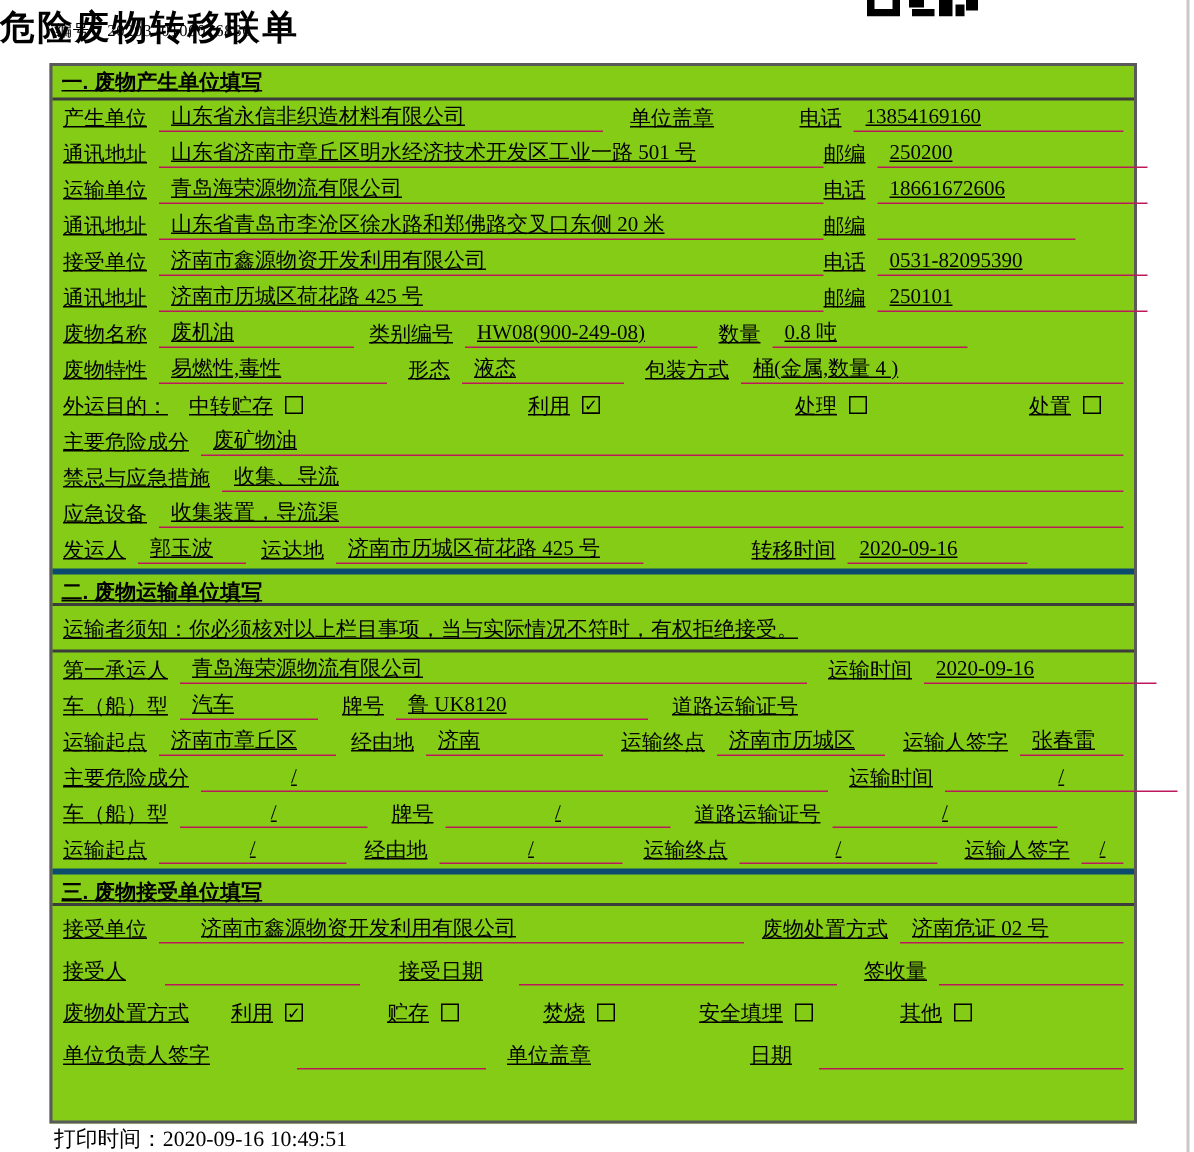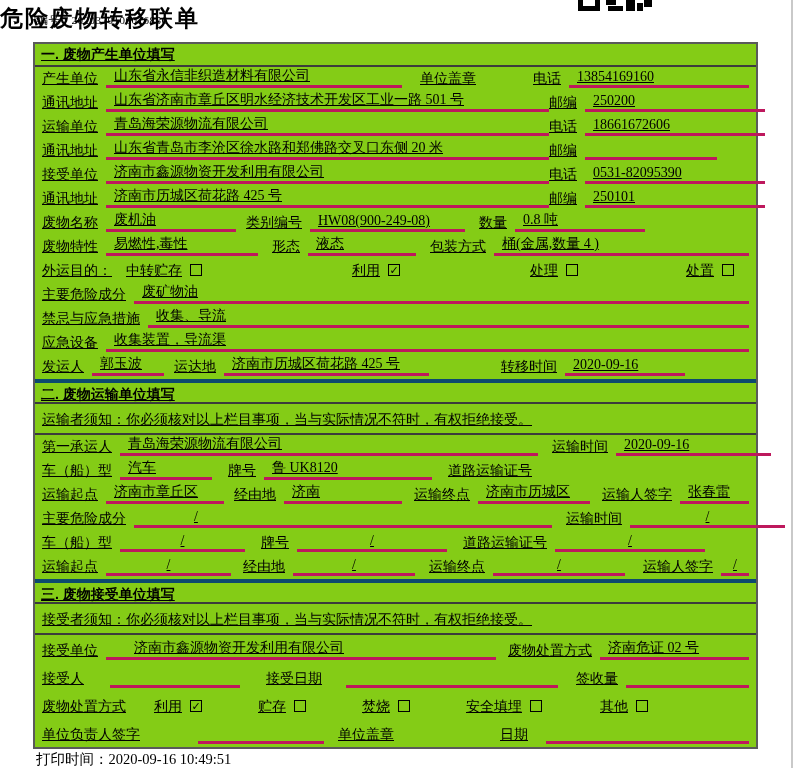--- a/index.html
+++ b/index.html
@@ -22,21 +22,21 @@
     border:2px solid #5a5a5a; display:flex; flex-direction:column; background:#84cc16;text-decoration:underline; }
   .sec-title { flex:0 0 auto; height:23px; padding:2px 6px 0 6px;
     font-family:"Liberation Sans","DejaVu Sans",sans-serif; font-weight:bold; font-size:14px;
     border-bottom:2px solid #3c3c3c; }
   .sec-title.mid { border-top:4px solid #0c4a6e; height:25px; padding-top:3px; }
   .note { flex:0 0 auto; height:31px; padding:7px 7px 0 7px; border-bottom:2px solid #3c3c3c; white-space:nowrap; }
   .row { flex:0 0 auto; display:flex; align-items:flex-end; padding:0 7px 3px 7px; white-space:nowrap; }
   .r24 { height:24px; }
   .r28 { height:28px; }
   .lbl { padding-right:8px; flex:0 0 auto; }
-  .u { border-bottom:3px solid #be185d; padding:0 4px 0 8px; flex:0 0 auto; min-height:17px;margin-top:44px; }
+  .u { border-bottom:1px solid #be185d; padding:0 4px 0 8px; flex:0 0 auto; min-height:17px;margin-top:44px; }
   .u.grow { flex:1 1 auto; }
   .u.ctr { text-align:center; padding-left:4px; }
   .u.pl { padding-left:28px; }
   .spacer { flex:1 1 auto; }
 
   
   .opt { display:flex; align-items:center; flex:0 0 auto; }
   .box { width:12px; height:12px; border:1px solid #000; margin-left:8px; margin-bottom:2px;
     display:inline-flex; align-items:center; justify-content:center;
     font-size:11px; line-height:1; font-family:"DejaVu Sans",sans-serif; }
@@ -237,21 +237,20 @@
     <span class="u ctr" style="width:125px">/</span>
     <span class="lbl" style="margin-left:12px">经由地</span>
     <span class="u ctr" style="width:122px">/</span>
     <span class="lbl" style="margin-left:14px">运输终点</span>
     <span class="u ctr" style="width:132px">/</span>
     <span class="lbl" style="margin-left:18px">运输人签字</span>
     <span class="u ctr grow">/</span>
   </div>
 
   <div class="sec-title mid">三. 废物接受单位填写</div>
-  <div class="note">接受者须知：你必须核对以上栏目事项，当与实际情况不符时，有权拒绝接受。</div>
 
   <div class="row r28">
     <span class="lbl">接受单位</span>
     <span class="u pl" style="width:390px">济南市鑫源物资开发利用有限公司</span>
     <span class="lbl" style="margin-left:12px">废物处置方式</span>
     <span class="u grow">济南危证 02 号</span>
   </div>
 
   <div class="row r28">
     <span class="lbl">接受人</span>

